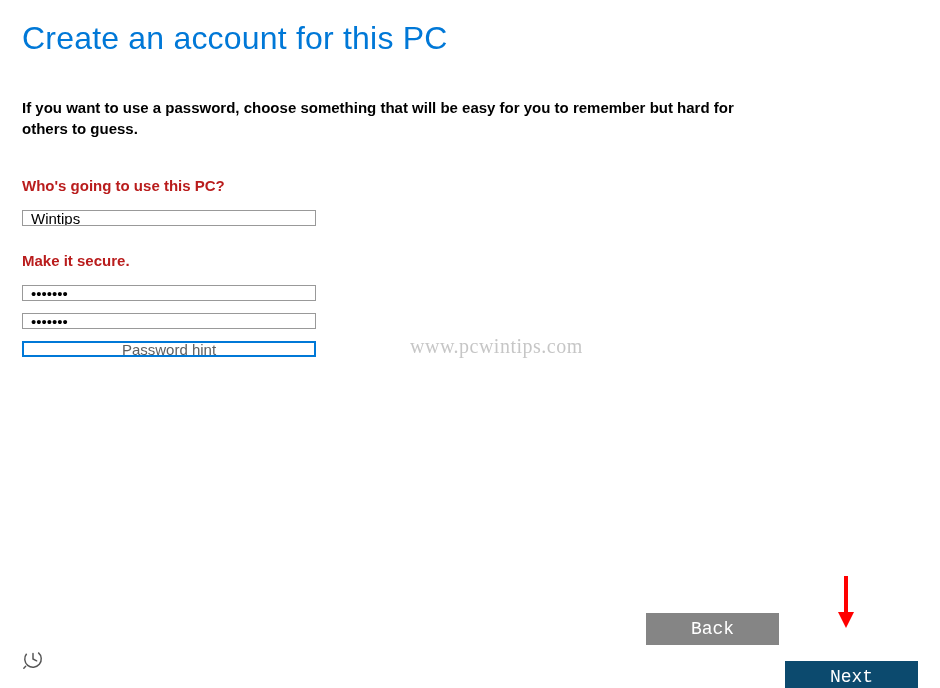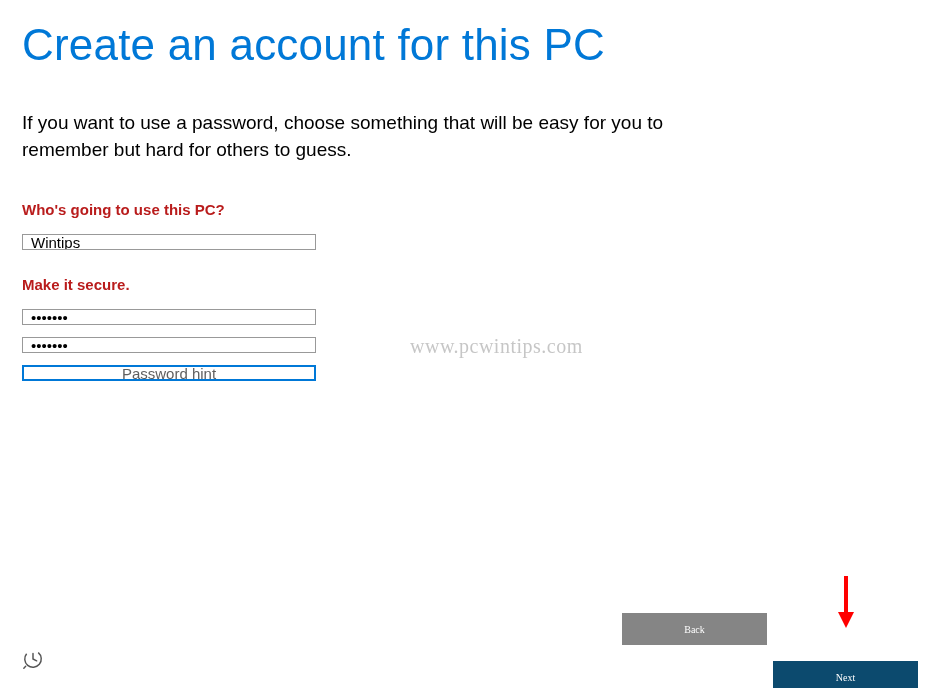--- a/index.html
+++ b/index.html
@@ -13,31 +13,32 @@
       width: 940px;
       height: 688px;
       position: relative;
       overflow: hidden;
     }
     .container {
       padding: 20px 22px 0 22px;
     }
     .page-title {
       color: #0078d7;
-      font-size: 44px;
+      font-size: 32px;
       font-weight: 300;
       margin-bottom: 40px;
       letter-spacing: 0.2px;
     }
     .description {
       color: #000;
-      font-size: 19px;
+      font-size: 15px;
       line-height: 1.4;
       max-width: 720px;
       margin-bottom: 38px;
+      font-weight: bold;
     }
     .field-label {
       font-size: 15px;
       font-weight: 600;
       color: #b91c1c;
       margin-bottom: 16px;
     }
     .text-input {
       display: block;
       width: 294px;
@@ -91,25 +92,25 @@
     .ease-icon {
       width: 22px;
       height: 22px;
       color: #555555;
     }
     .footer-right {
       display: flex;
       gap: 6px;
     }
     .btn {
-      width: 145px;
+      width: 133px;
       height: 32px;
       border: none;
-      font-size: 10px;
-      font-family: Liberation Serif, serif;
+      font-size: 18px;
+      font-family: Liberation Mono, monospace;
       cursor: pointer;
       color: #fff;
     }
     .btn-back {
       background: #858585;
     }
     .btn-next {
       background: #0c4a6e;
       margin-top: 48px;
     }

